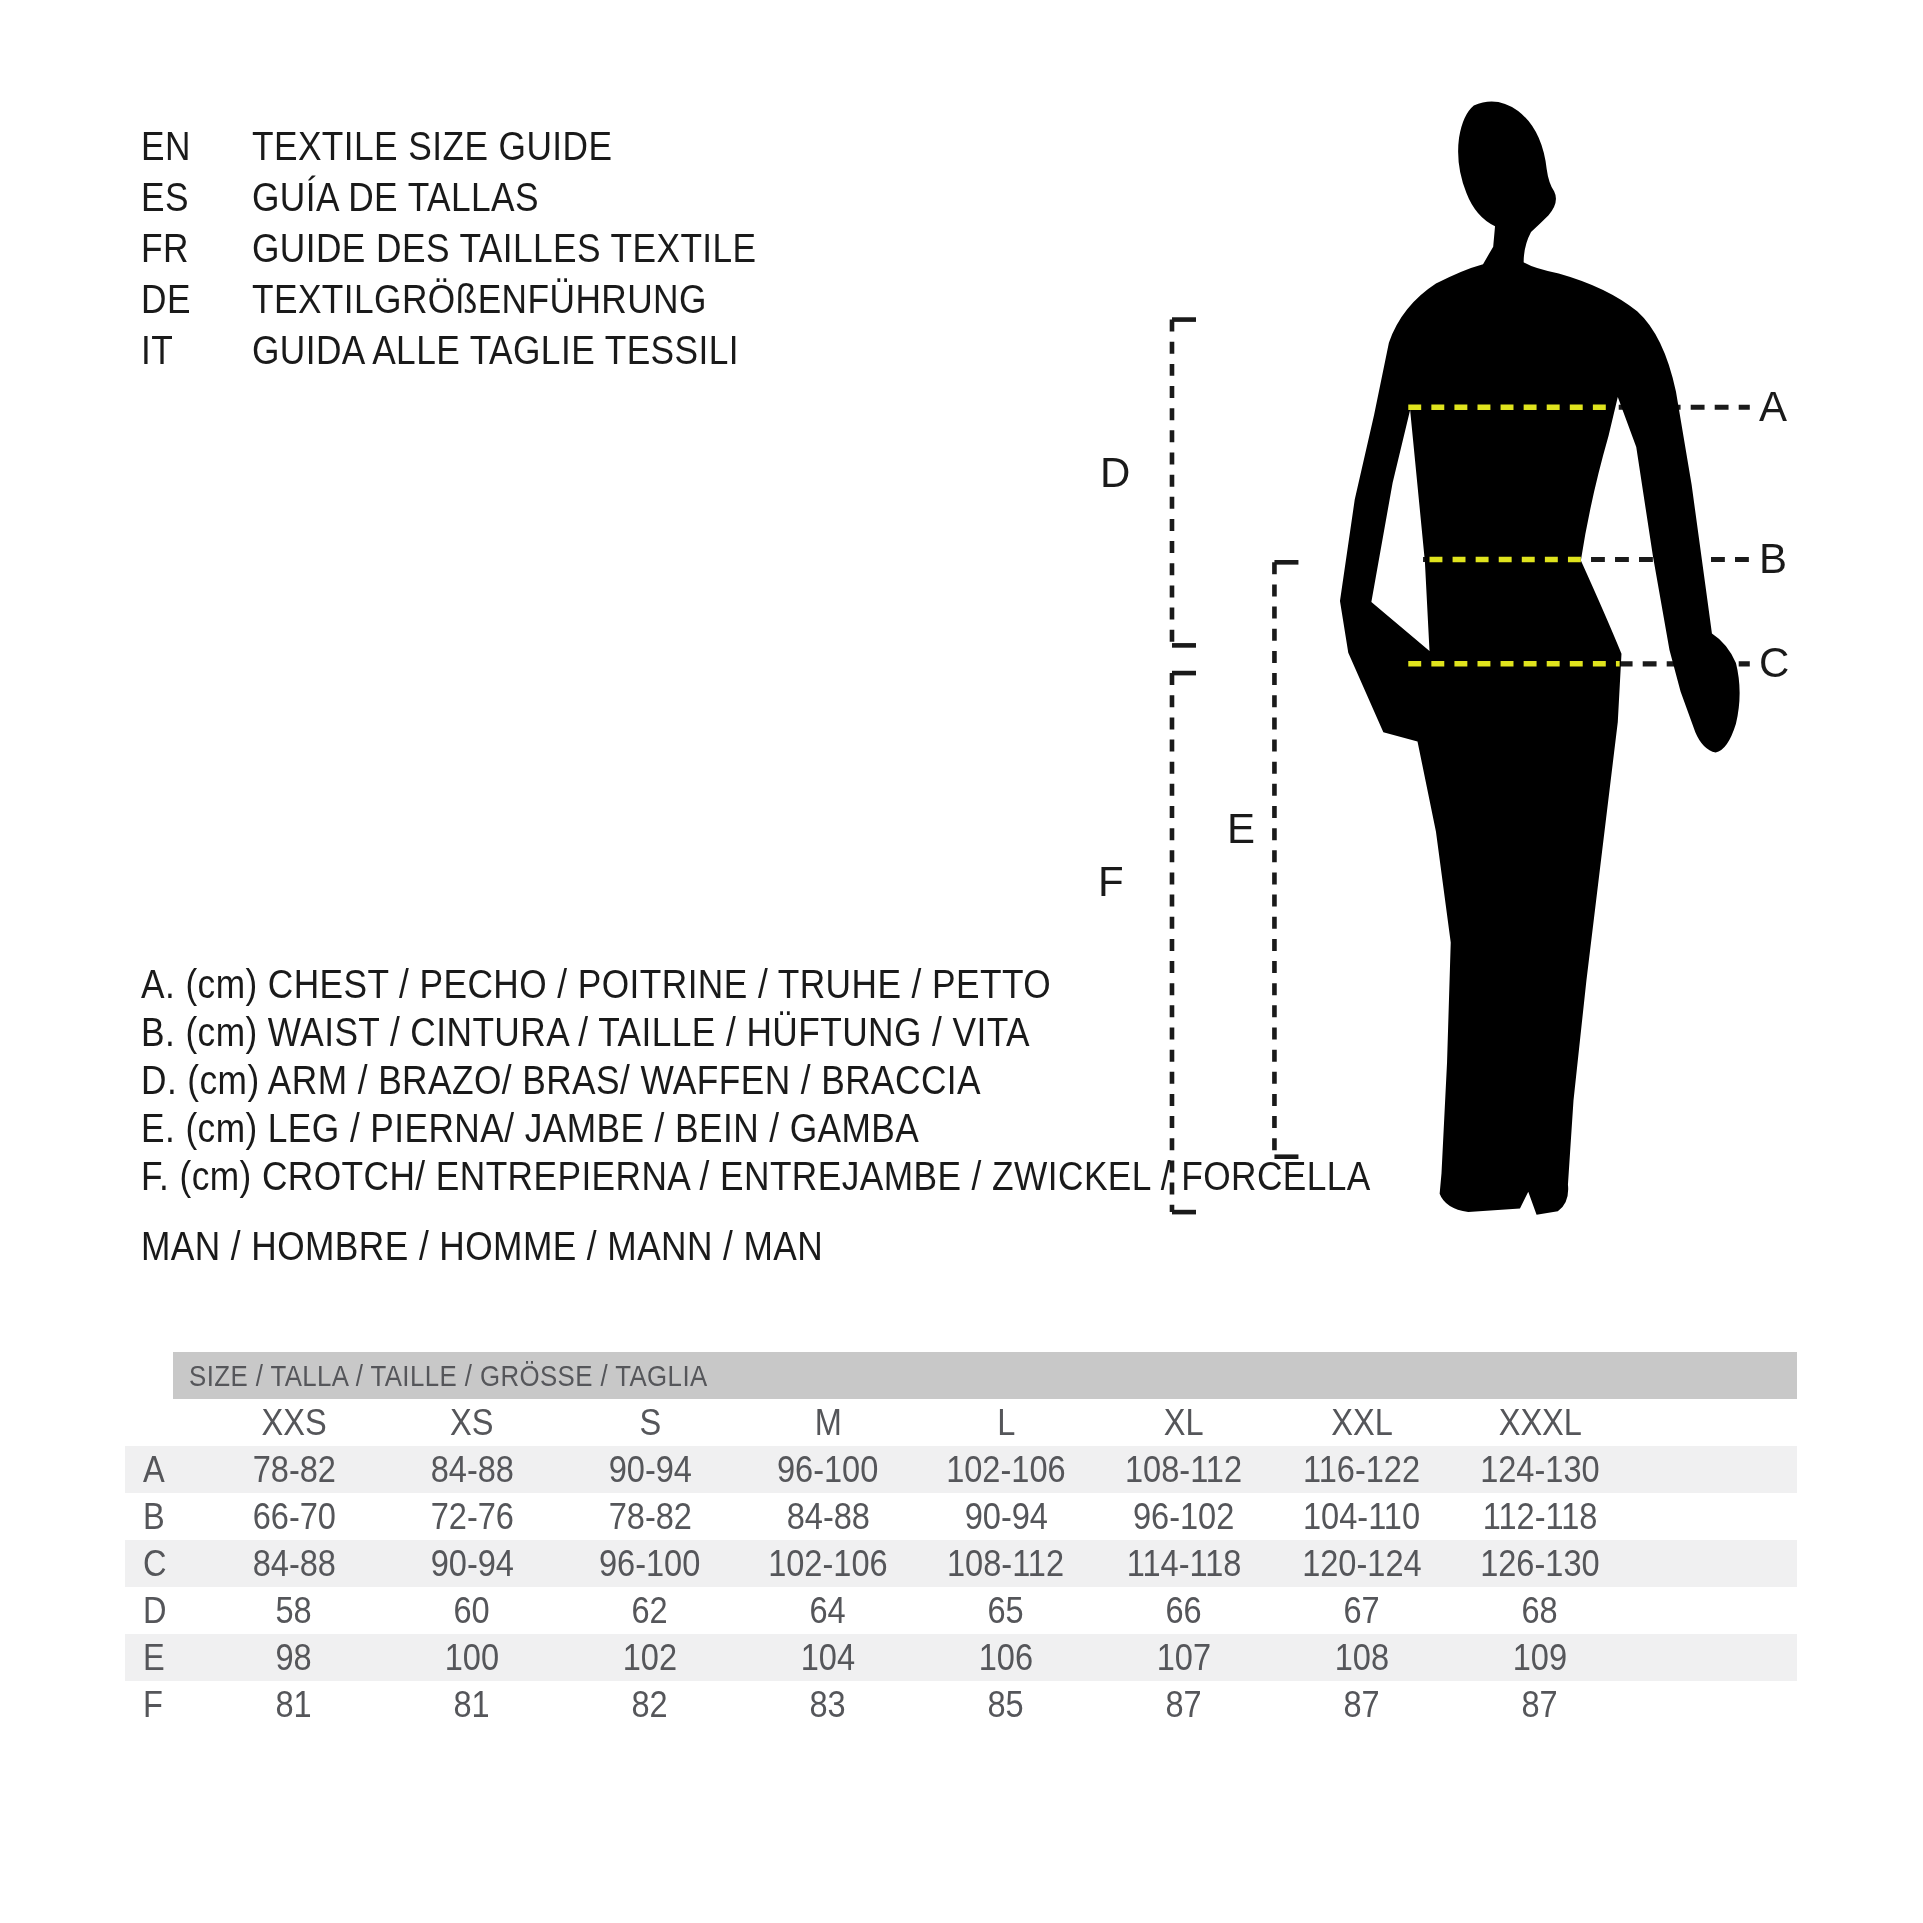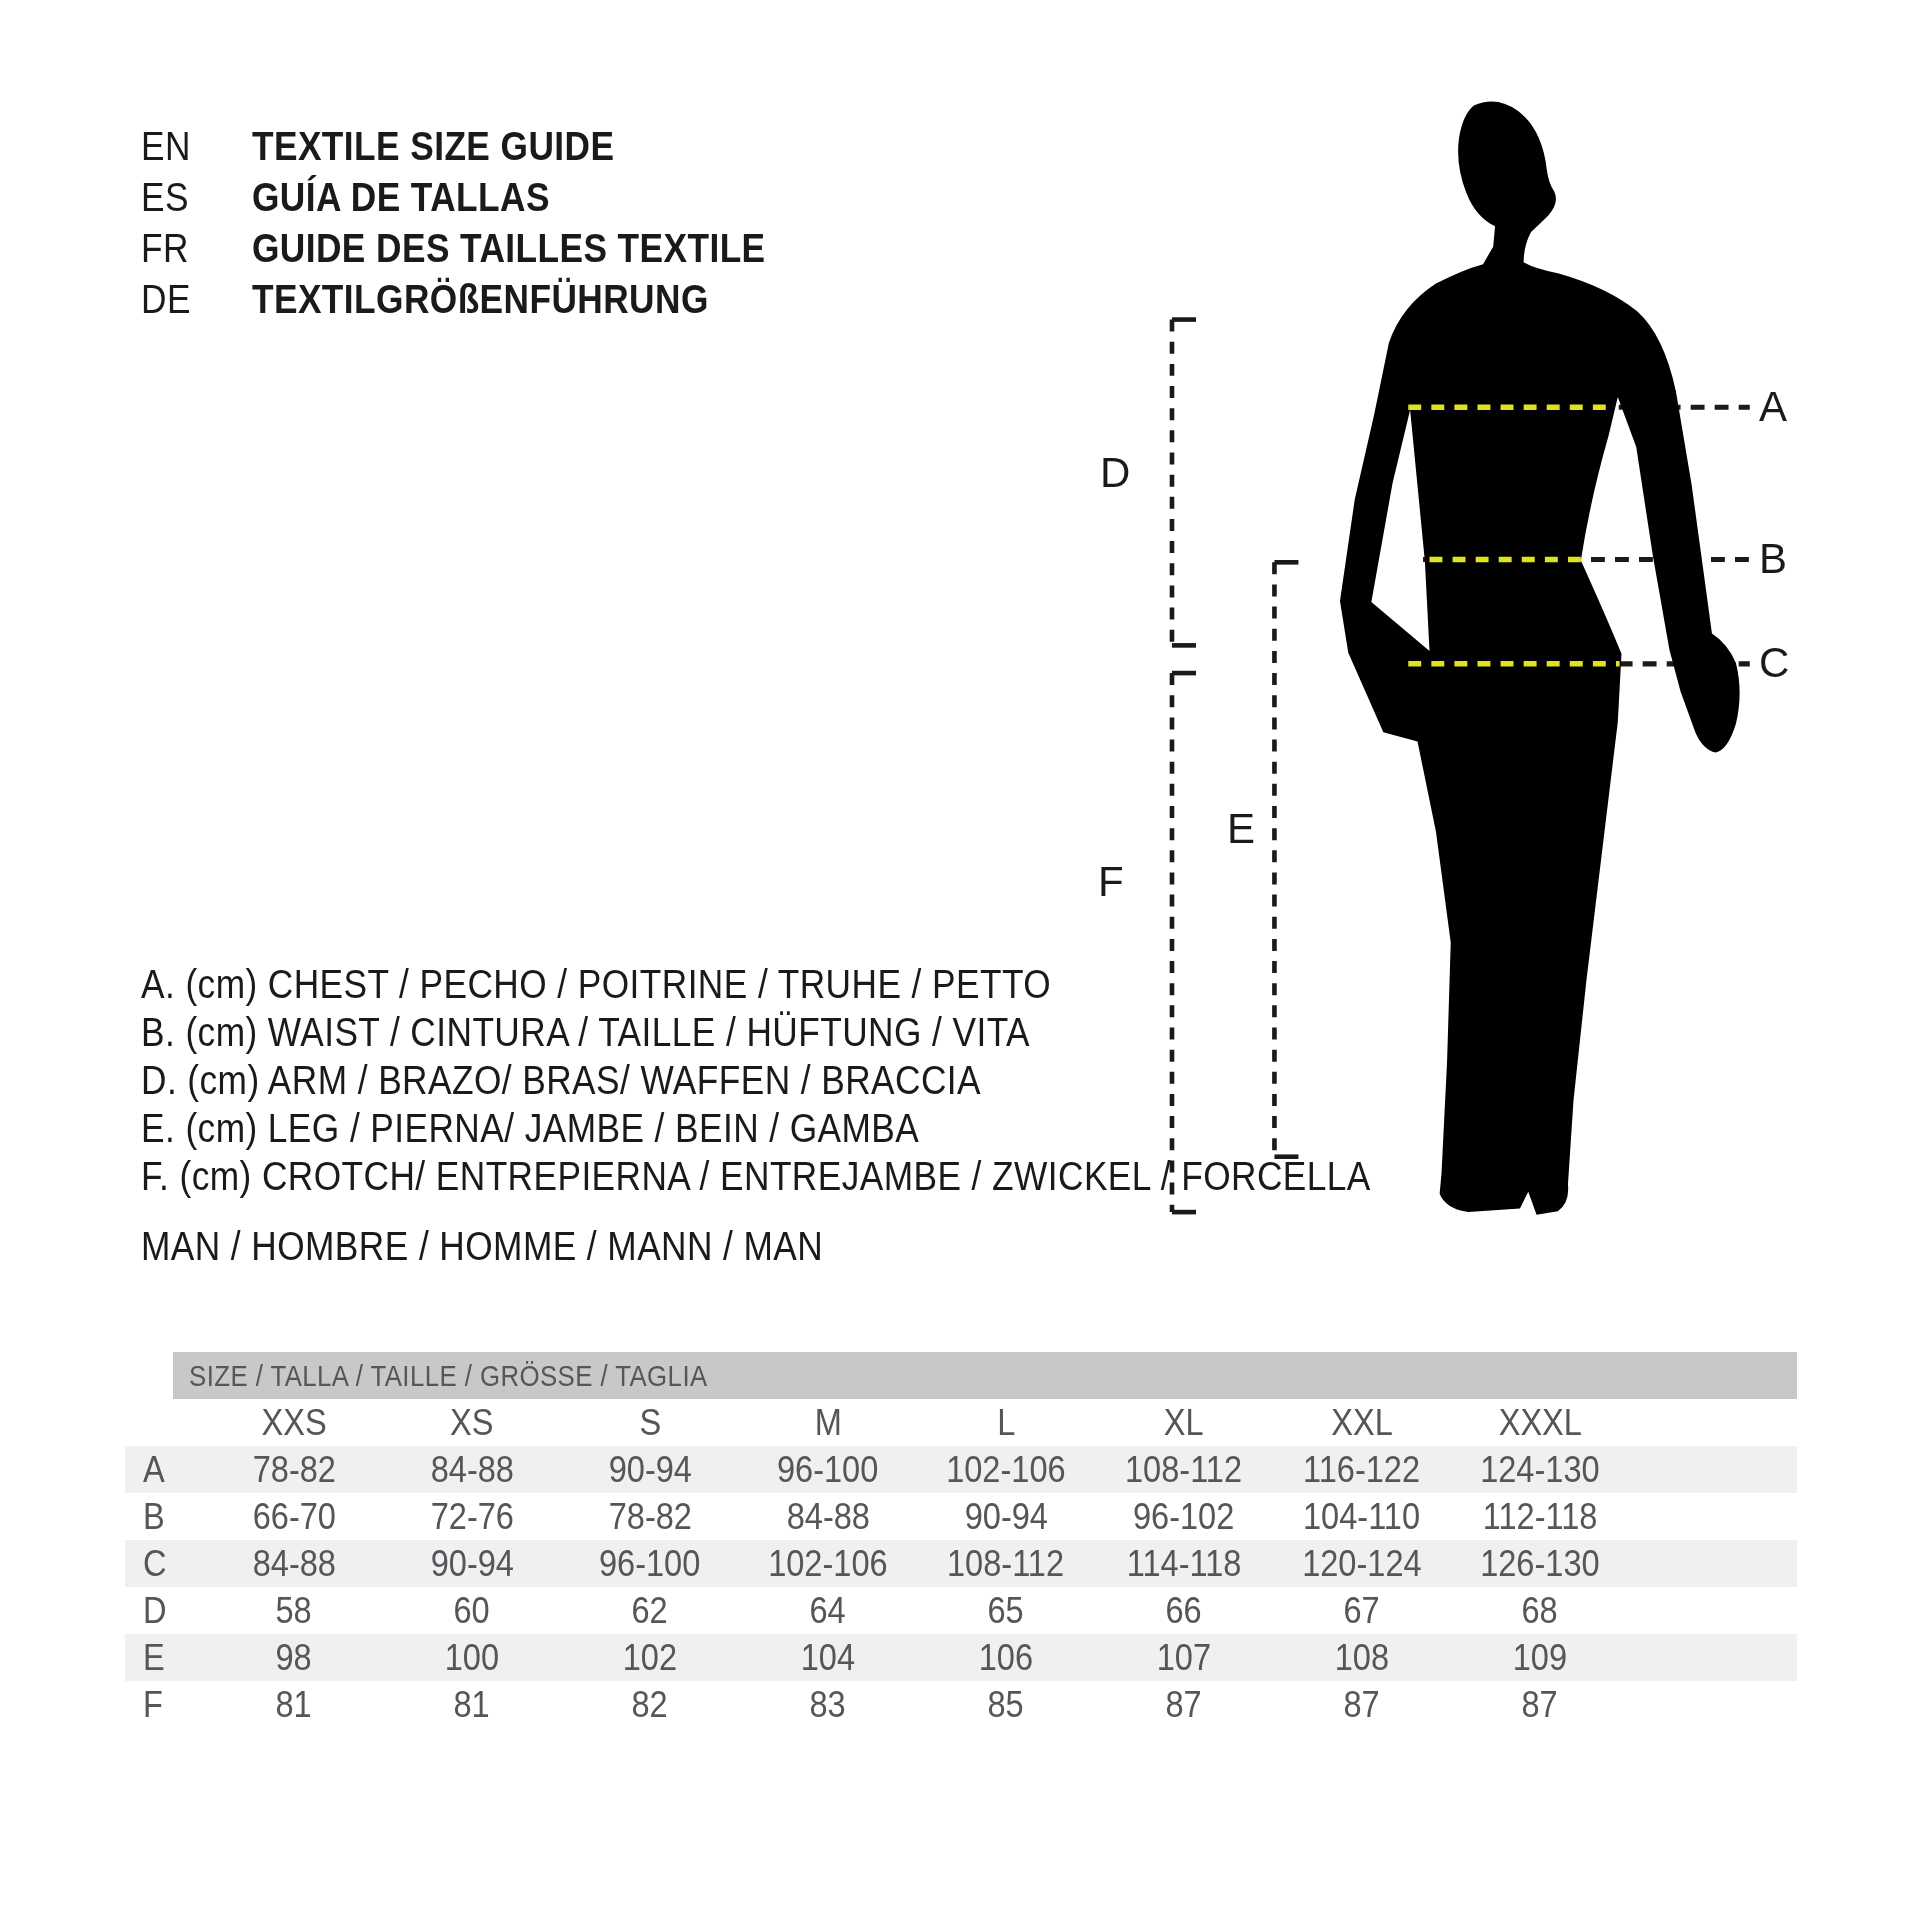--- a/index.html
+++ b/index.html
@@ -7,21 +7,21 @@
     position:relative; width:1910px; height:1923px; background:#ffffff;
     font-family:"Liberation Sans", sans-serif; color:#1a1a1a; overflow:hidden;
   }
   .cx  { display:inline-block; transform:scaleX(.86); transform-origin:0 50%; white-space:nowrap; }
   .cxc { display:inline-block; transform:scaleX(.88); transform-origin:50% 50%; white-space:nowrap; }
 
   
   .lang-block { position:absolute; left:141px; top:121px; }
   .lang-row  { display:flex; align-items:center; height:51px; font-size:41px; letter-spacing:0.5px; }
   .lang-code { width:111px; flex:0 0 111px; }
-  .lang-title{ white-space:nowrap;font-weight:bold; }
+  .lang-title{ white-space:nowrap; }
 
   
   .legend-block { position:absolute; left:141px; top:960px; }
   .legend-row { display:flex; align-items:center; height:48px; font-size:41px; letter-spacing:0.5px; }
   .category-row { display:flex; align-items:center; height:48px; font-size:41px; margin-top:22px; letter-spacing:0.5px; }
 
   
   .measure-label { position:absolute; font-size:42px; line-height:42px; color:#1a1a1a; }
 
   
@@ -48,20 +48,24 @@
         <span class="lang-code"><span class="cx">ES</span></span>
         <span class="lang-title"><span class="cx">GUÍA DE TALLAS</span></span>
       </div>
       <div class="lang-row">
         <span class="lang-code"><span class="cx">FR</span></span>
         <span class="lang-title"><span class="cx">GUIDE DES TAILLES TEXTILE</span></span>
       </div>
       <div class="lang-row">
         <span class="lang-code"><span class="cx">DE</span></span>
         <span class="lang-title"><span class="cx">TEXTILGRÖßENFÜHRUNG</span></span>
+      </div>
+      <div class="lang-row">
+        <span class="lang-code"><span class="cx">IT</span></span>
+        <span class="lang-title"><span class="cx">GUIDA ALLE TAGLIE TESSILI</span></span>
       </div>
     </div>
 
   <svg style="position:absolute; left:1052px; top:74px;" width="803" height="1200" viewBox="1140 80 870 1300" xmlns="http://www.w3.org/2000/svg">
 
     <line x1="1520" y1="441" x2="1896" y2="441" stroke="#1a1a1a" stroke-width="5.5" stroke-dasharray="15 11"></line>
     <line x1="1542" y1="606" x2="1896" y2="606" stroke="#1a1a1a" stroke-width="5.5" stroke-dasharray="15 11"></line>
     <line x1="1520" y1="719" x2="1896" y2="719" stroke="#1a1a1a" stroke-width="5.5" stroke-dasharray="15 11"></line>
 
     <path class="sil" fill-rule="evenodd" d="

